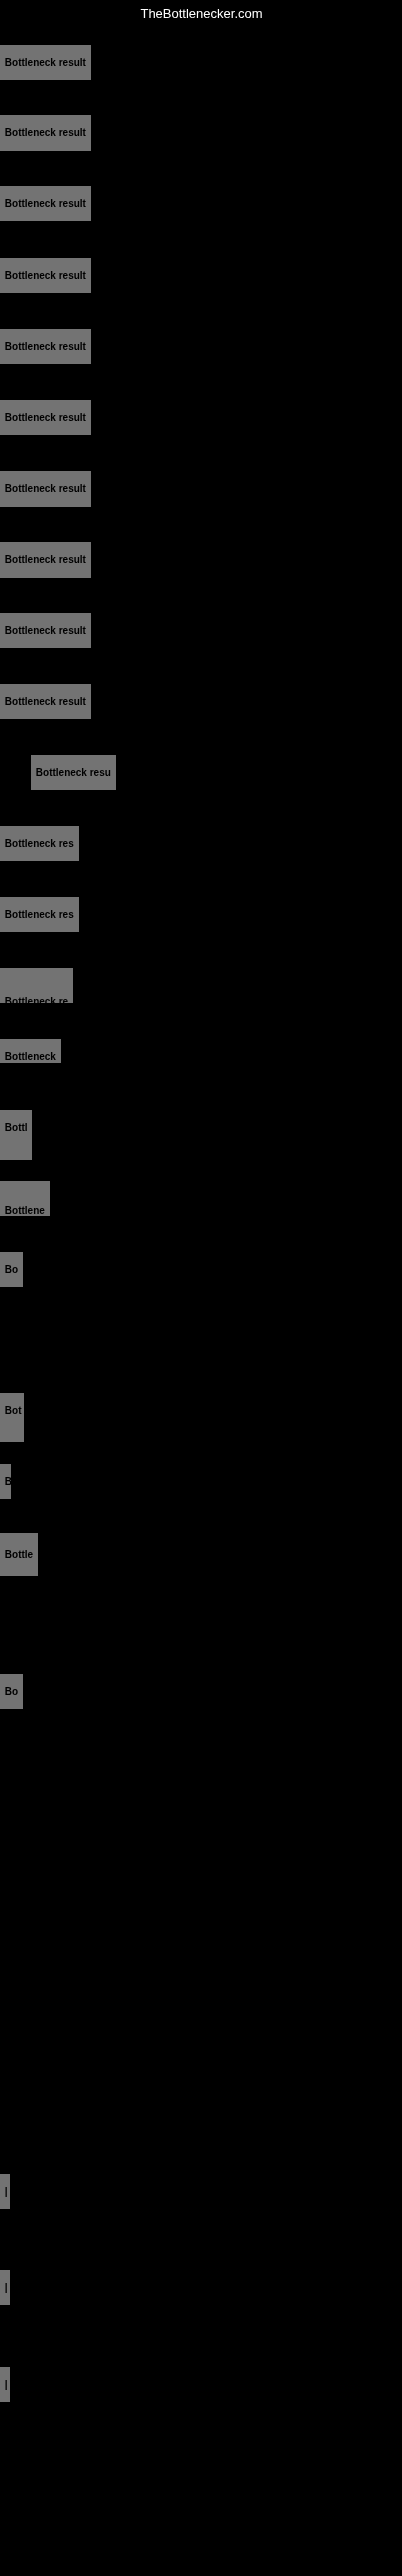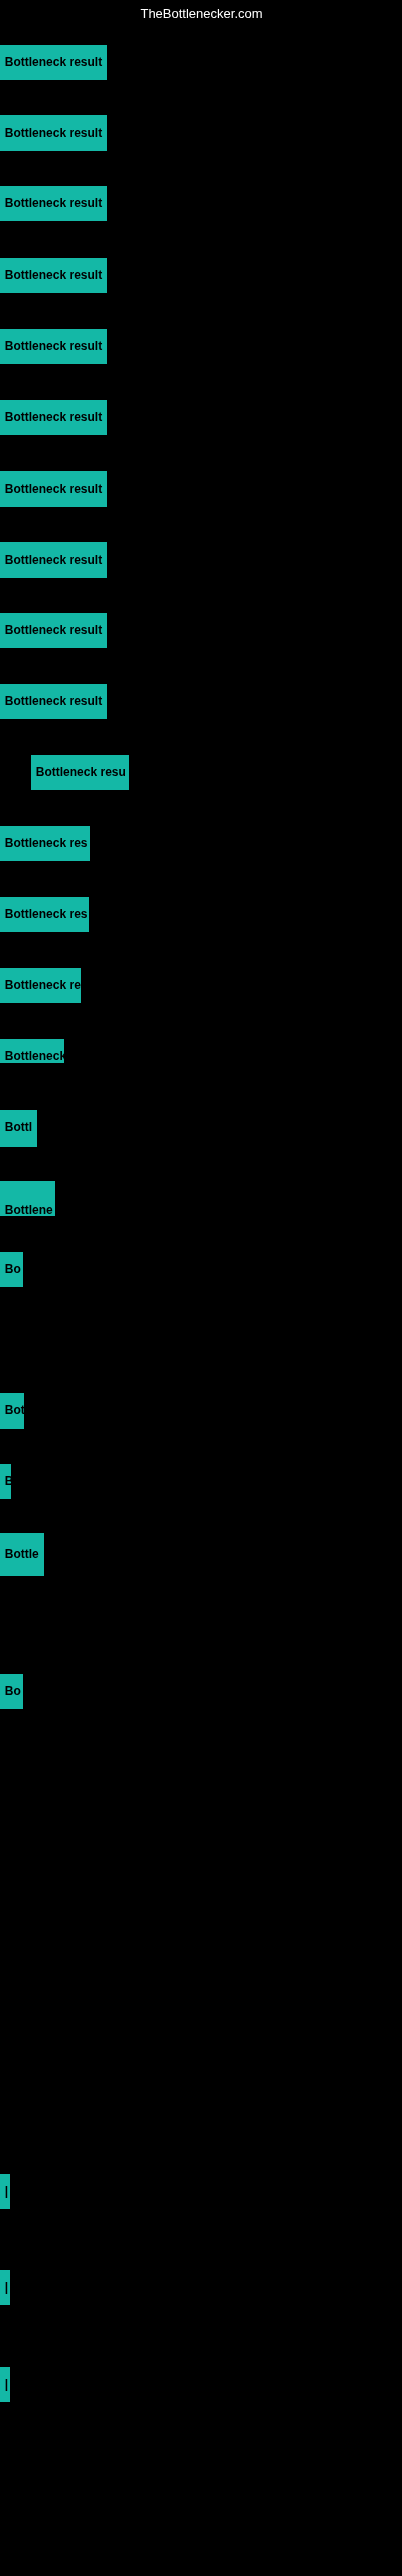--- a/index.html
+++ b/index.html
@@ -22,23 +22,23 @@
       left: 50%;
       transform: translateX(-50%);
       color: #ffffff;
       font-size: 13px;
       white-space: nowrap;
     }
 
     .bottleneck-label {
       position: absolute;
       left: 0;
-      background-color: #14b8a6;
+      background-color: #737373;
       color: #000000;
-      font-size: 12px;
+      font-size: 10px;
       font-weight: bold;
       padding: 2.4px 4.8px;
       white-space: nowrap;
       overflow: hidden;
     }
   </style>
 </head>
 <body>
 
 <span class="site-title">TheBottlenecker.com</span>
@@ -49,25 +49,25 @@
 <div class="bottleneck-label" style="top: 258px; max-width: 116px; height: 35px; line-height: 35px; padding-top: 0px; padding-bottom: 0px;">Bottleneck result</div>
 <div class="bottleneck-label" style="top: 329px; max-width: 116px; height: 35px; line-height: 35px; padding-top: 0px; padding-bottom: 0px;">Bottleneck result</div>
 <div class="bottleneck-label" style="top: 400px; max-width: 114px; height: 35px; line-height: 35px; padding-top: 0px; padding-bottom: 0px;">Bottleneck result</div>
 <div class="bottleneck-label" style="top: 471px; max-width: 115px; height: 36px; line-height: 36px; padding-top: 0px; padding-bottom: 0px;">Bottleneck result</div>
 <div class="bottleneck-label" style="top: 542px; max-width: 116px; height: 36px; line-height: 36px; padding-top: 0px; padding-bottom: 0px;">Bottleneck result</div>
 <div class="bottleneck-label" style="top: 613px; max-width: 111px; height: 35px; line-height: 35px; padding-top: 0px; padding-bottom: 0px;">Bottleneck result</div>
 <div class="bottleneck-label" style="top: 684px; max-width: 108px; height: 35px; line-height: 35px; padding-top: 0px; padding-bottom: 0px;">Bottleneck result</div>
 <div class="bottleneck-label" style="top: 755px; max-width: 98px; height: 35px; line-height: 35px; padding-top: 0px; padding-bottom: 0px; margin-left: 31px;">Bottleneck resu</div>
 <div class="bottleneck-label" style="top: 826px; max-width: 90px; height: 35px; line-height: 35px; padding-top: 0px; padding-bottom: 0px;">Bottleneck res</div>
 <div class="bottleneck-label" style="top: 897px; max-width: 89px; height: 35px; line-height: 35px; padding-top: 0px; padding-bottom: 0px;">Bottleneck res</div>
-<div class="bottleneck-label" style="top: 968px; max-width: 81px; height: 35px; line-height: 35px; padding-top: 0px; padding-bottom: 0px;">Bottleneck re</div>
+<div class="bottleneck-label" style="top: 968px; max-width: 81px; height: 35px; line-height: 35px; padding-top: 16px; padding-bottom: 0px;">Bottleneck re</div>
 <div class="bottleneck-label" style="top: 1039px; max-width: 64px; height: 24px; line-height: 35px; padding-top: 0px; padding-bottom: 0px;">Bottleneck</div>
-<div class="bottleneck-label" style="top: 1110px; max-width: 44px; height: 37px; line-height: 35px; padding-top: 0px; padding-bottom: 8px;">Bottl</div>
+<div class="bottleneck-label" style="top: 1110px; max-width: 44px; height: 50px; line-height: 35px; padding-top: 0px; padding-bottom: 8px;">Bottl</div>
 <div class="bottleneck-label" style="top: 1181px; max-width: 55px; height: 35px; line-height: 35px; padding-top: 12px; padding-bottom: 0px;">Bottlene</div>
 <div class="bottleneck-label" style="top: 1252px; max-width: 22.5px; height: 35px; line-height: 35px; padding-top: 0px; padding-bottom: 0px;">Bo</div>
-<div class="bottleneck-label" style="top: 1393px; max-width: 24px; height: 36px; line-height: 35px; padding-top: 0px; padding-bottom: 4px;">Bot</div>
+<div class="bottleneck-label" style="top: 1393px; max-width: 24px; height: 49px; line-height: 35px; padding-top: 0px; padding-bottom: 4px;">Bot</div>
 <div class="bottleneck-label" style="top: 1464px; max-width: 11.3px; height: 35px; line-height: 35px; padding-top: 0px; padding-bottom: 0px;">B</div>
 <div class="bottleneck-label" style="top: 1533px; max-width: 44px; height: 43px; line-height: 43px; padding-top: 0px; padding-bottom: 4px;">Bottle</div>
 <div class="bottleneck-label" style="top: 1674px; max-width: 22.5px; height: 35px; line-height: 35px; padding-top: 0px; padding-bottom: 0px;">Bo</div>
 <div class="bottleneck-label" style="top: 2174px; max-width: 6.4px; height: 35px; line-height: 35px; padding-top: 0px; padding-bottom: 0px;">|</div>
 <div class="bottleneck-label" style="top: 2270px; max-width: 6.4px; height: 35px; line-height: 35px; padding-top: 0px; padding-bottom: 0px;">|</div>
 <div class="bottleneck-label" style="top: 2367px; max-width: 6.4px; height: 35px; line-height: 35px; padding-top: 0px; padding-bottom: 0px;">|</div>
 
 
 </body></html>

